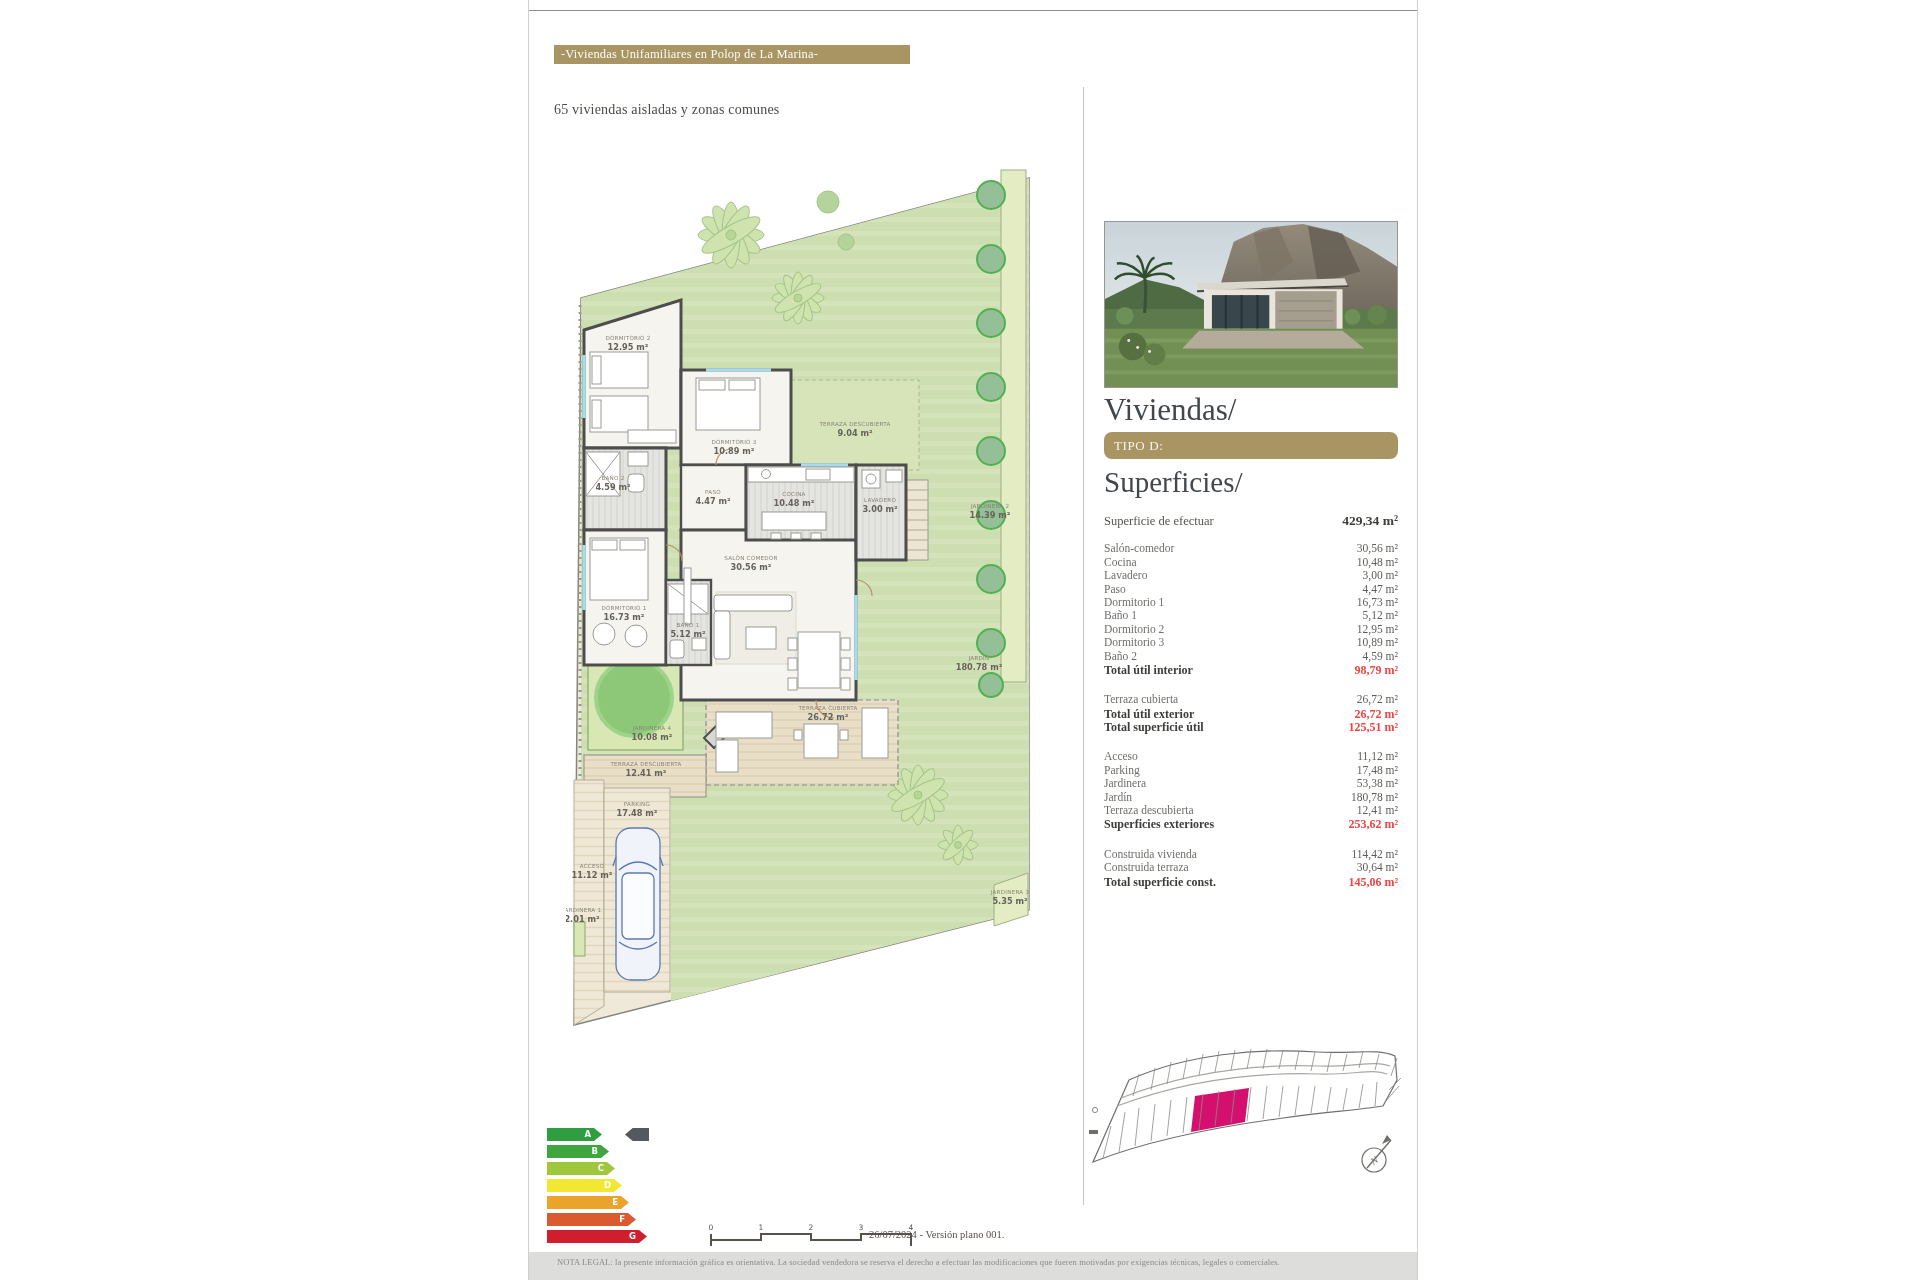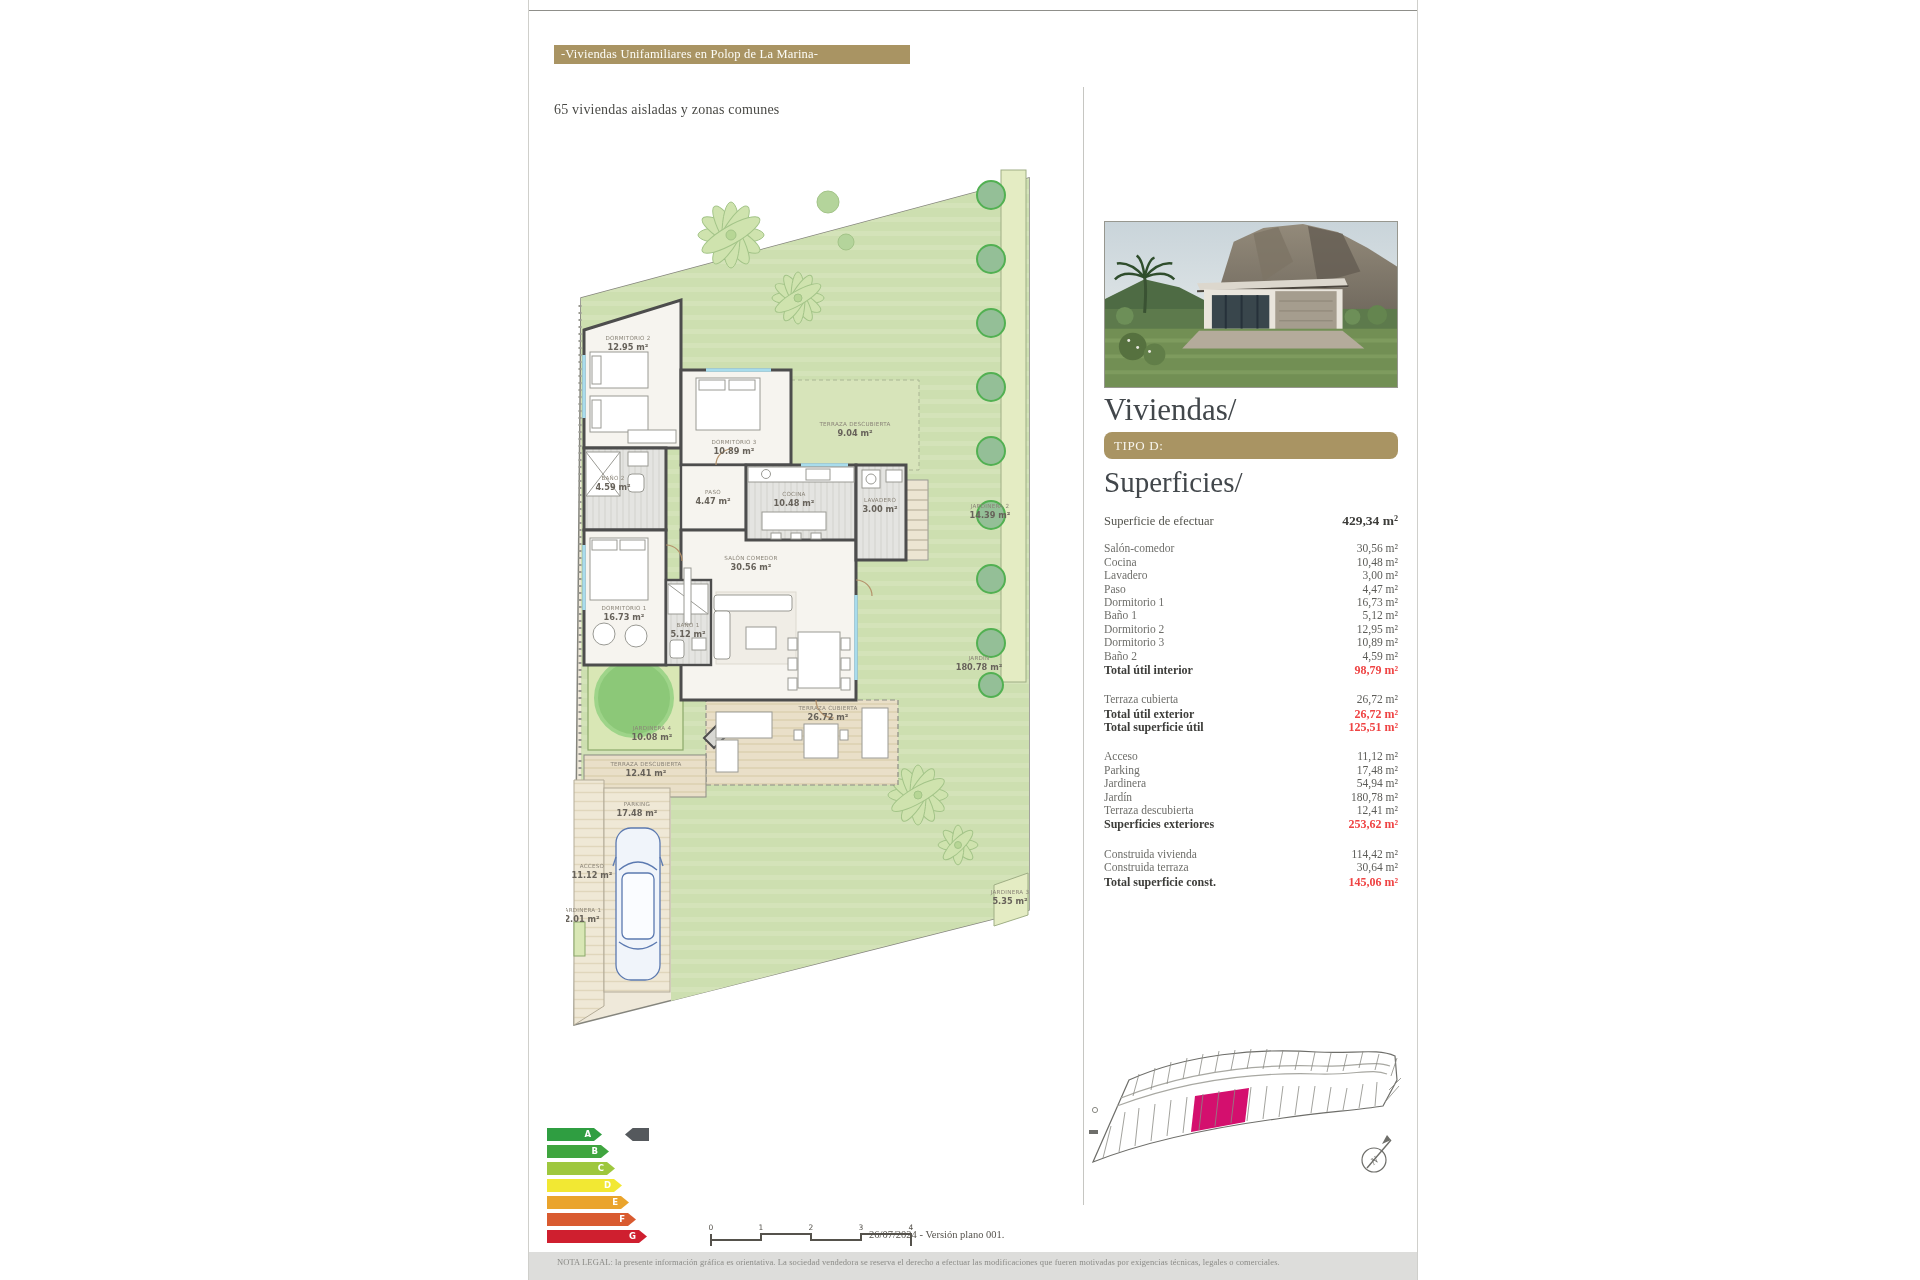--- a/index.html
+++ b/index.html
@@ -406,21 +406,21 @@
     <div class="srow gap">
         <span class="l">Acceso</span>
         <span class="v">11,12 m²</span>
       </div>
     <div class="srow">
         <span class="l">Parking</span>
         <span class="v">17,48 m²</span>
       </div>
     <div class="srow">
         <span class="l">Jardinera</span>
-        <span class="v">54,94 m²</span>
+        <span class="v">53,38 m²</span>
       </div>
     <div class="srow">
         <span class="l">Jardín</span>
         <span class="v">180,78 m²</span>
       </div>
     <div class="srow">
         <span class="l">Terraza descubierta</span>
         <span class="v">12,41 m²</span>
       </div>
     <div class="srow b">

